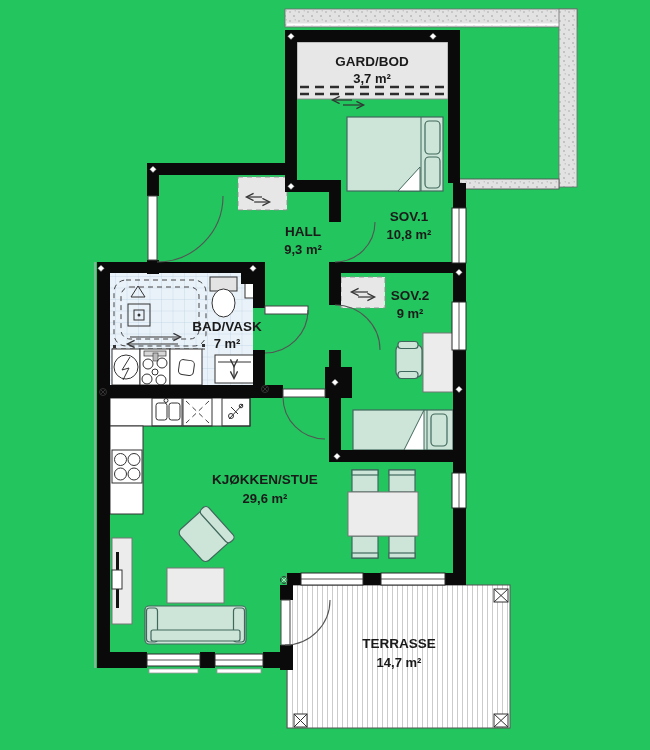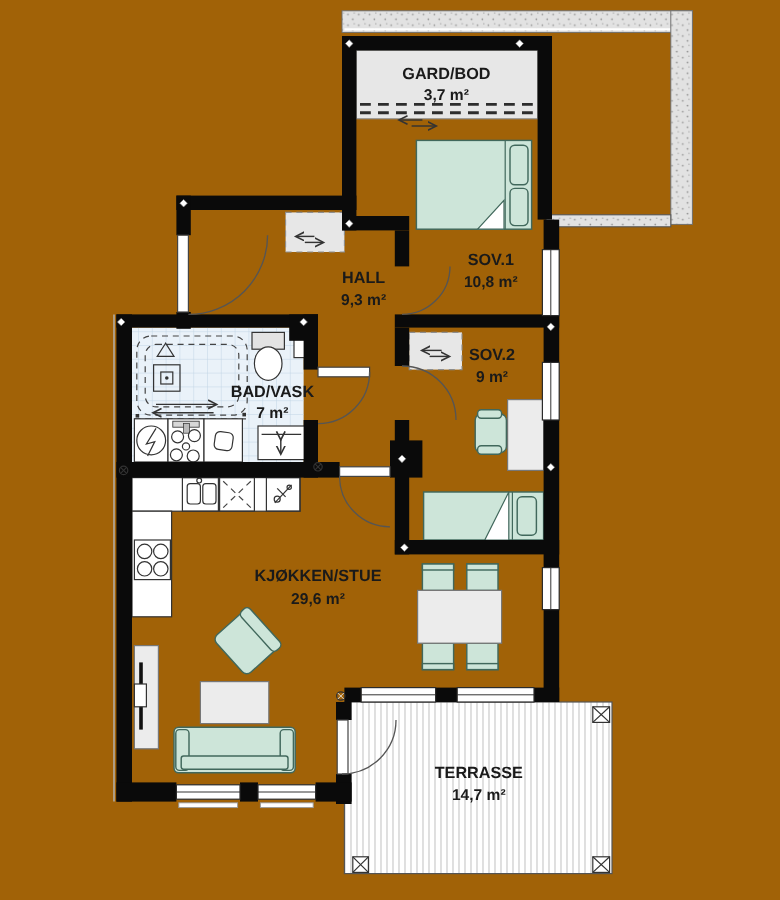--- a/index.html
+++ b/index.html
@@ -1,20 +1,20 @@
 <!DOCTYPE html>
 <html style="--wall: #0a0a0a; --furniture-green: #cde5d9; --furniture-green-stroke: #41685c; --gray-fill: #e7e7e7; --tile-bg: #eaf2f9; --text: #1a1a1a;"><head>
 <meta charset="utf-8">
 <style>
   :root{
     --wall:#0a0a0a; --furniture-green:#cde5d9; --furniture-green-stroke:#41685c;
     --gray-fill:#e7e7e7; --tile-bg:#eaf2f9; --text:#1a1a1a;
   }
   html,body{margin:0;padding:0;background:#fff;}
-  .stage{position:relative;width:650px;height:750px;background:#a16207;overflow:hidden;}
+  .stage{position:relative;width:650px;height:750px;background:#22c55e;overflow:hidden;}
   svg{display:block;}
   .wall{fill:var(--wall);}
   .win{fill:#fff;stroke:#2b2b2b;stroke-width:1;}
   .winline{stroke:#2b2b2b;stroke-width:.8;fill:none;}
   .sill{fill:#fff;stroke:#9a9a9a;stroke-width:.8;}
   .green{fill:var(--furniture-green);stroke:var(--furniture-green-stroke);stroke-width:1.2;}
   .grayfill{fill:var(--gray-fill);stroke:#8d8d8d;stroke-width:.9;}
   .lightfill{fill:#ececec;stroke:#777;stroke-width:1;}
   .fixture{fill:#fff;stroke:#333;stroke-width:1;}
   .fixthin{fill:none;stroke:#333;stroke-width:1;}

